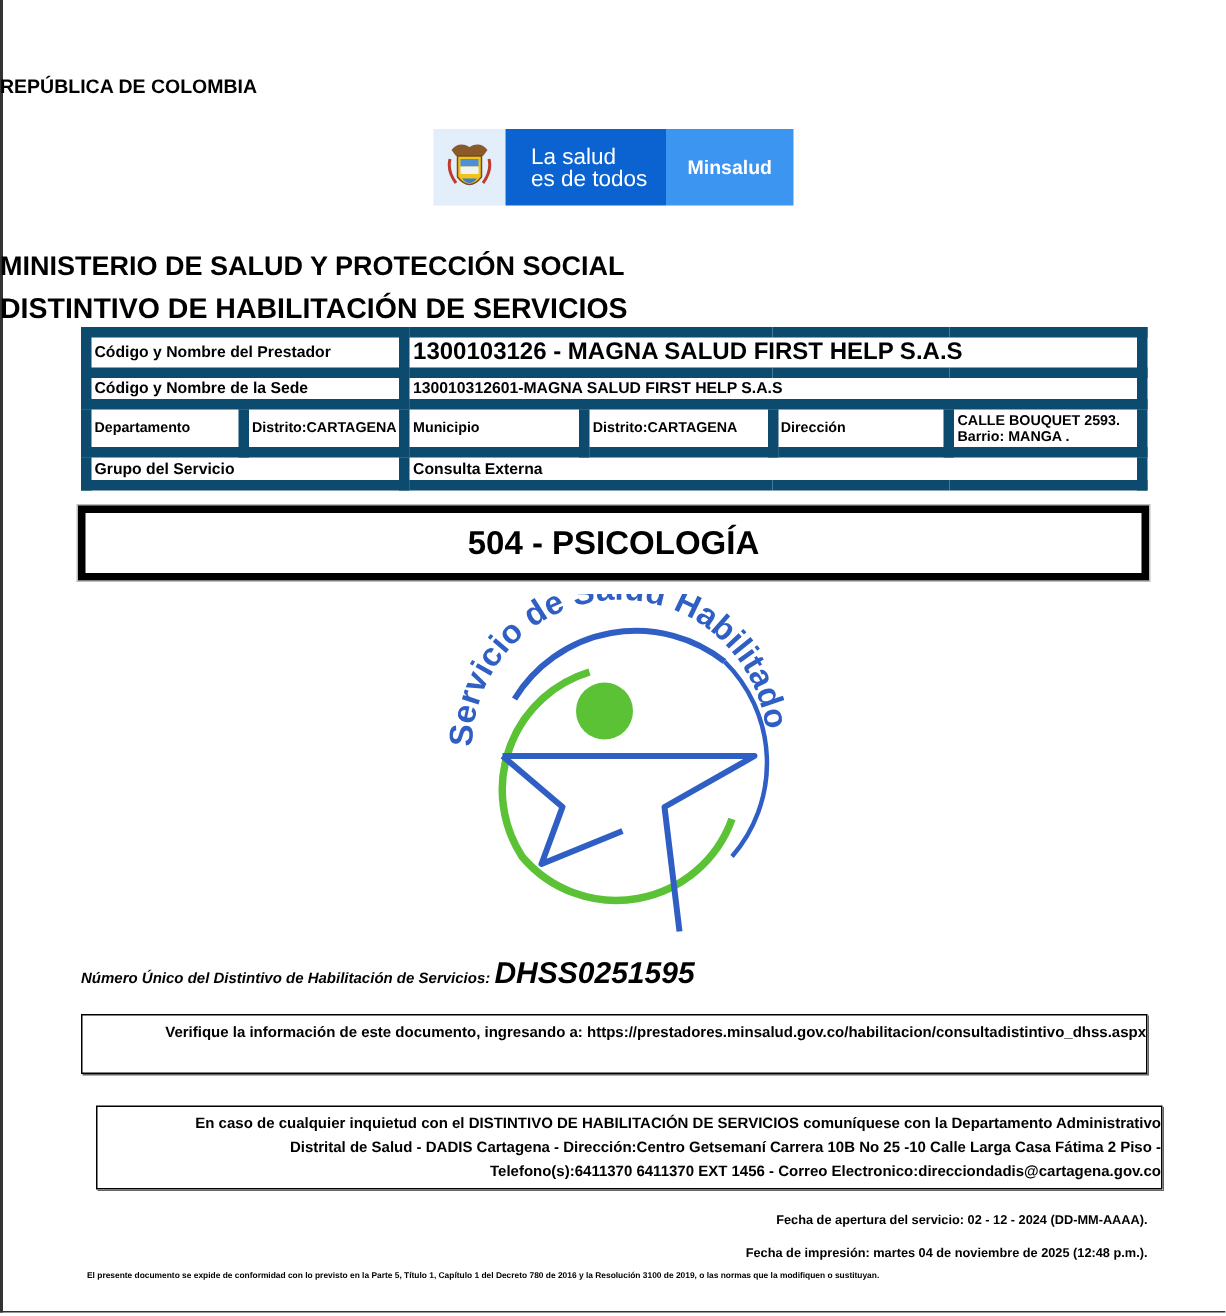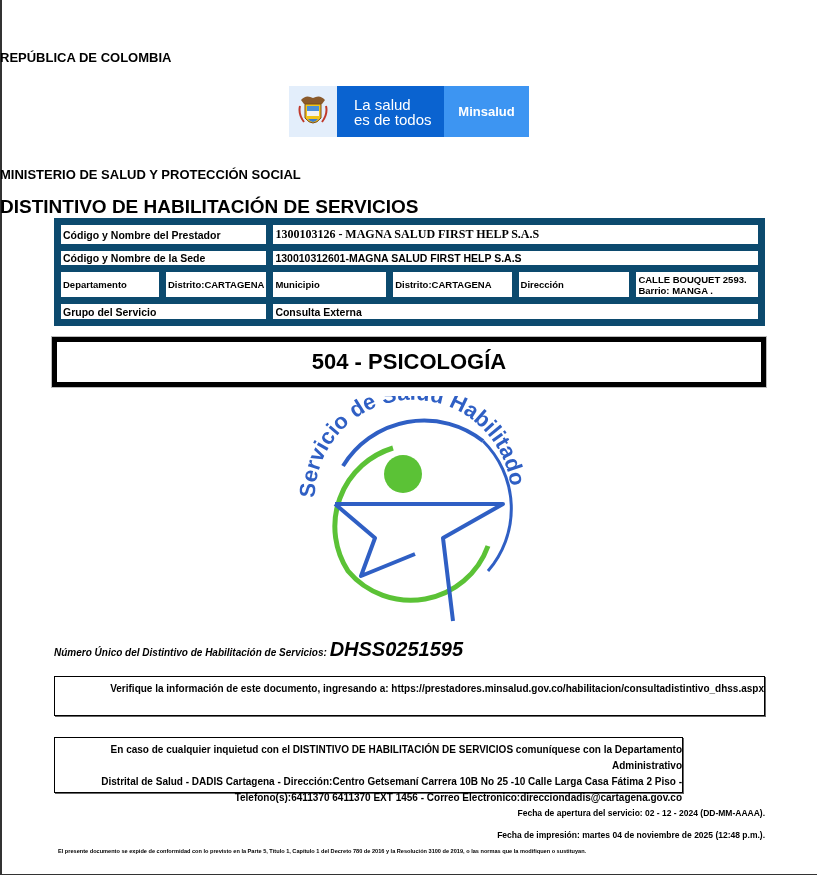--- a/index.html
+++ b/index.html
@@ -9,36 +9,36 @@
       border-left: 2px solid #333; border-bottom: 1px solid #333; box-sizing: border-box; }
     .abs { position: absolute; }
     .center-text { }
     .republica { left: 0; width: 817px; top: 50px; font-size: 13px; font-weight: bold; }
     .logo-banner { left: 289px; top: 86px; width: 240px; height: 51px; display: flex; }
     .logo-shield { width: 48px; height: 51px; background: #e3eefb; display: flex; align-items: center; justify-content: center; }
     .logo-mid { width: 107px; height: 51px; background: #0a63d0; color: #ffffff; font-size: 15px; line-height: 15px;
       display: flex; flex-direction: column; justify-content: center; padding-left: 17px; box-sizing: border-box; }
     .logo-right { flex: 1; background: #3d95f2; color: #fff; font-size: 13px; font-weight: bold;
       display: flex; align-items: center; justify-content: center; }
-    .ministerio { left: 0; width: 817px; top: 167px; font-size: 13px; font-weight: bold; }
+    .ministerio { left: 0; width: 817px; top: 167px; font-size: 18px; font-weight: bold; }
     .distintivo-title { left: 0; width: 817px; top: 196px; font-size: 19px; font-weight: bold; }
     table.info { position: absolute; left: 54px; top: 218px; width: 711px; border-collapse: collapse; }
     table.info td { border: 7px solid #0c4a6e; font-size: 9.5px; font-weight: bold; padding: 1px 2px; vertical-align: middle; }
-    .info .big { font-size: 12px; font-family: Liberation Serif, serif; }
+    .info .big { font-size: 16px; }
     .info .mid { font-size: 10.5px; }
     .heading-box { left: 52px; top: 337px; width: 714px; height: 50px; border: 5px solid #000; box-sizing: border-box;
       box-shadow: 0 0 0 1px #bbb; display: flex; align-items: center; justify-content: center; }
     .heading-box span { font-size: 22px; font-weight: bold; }
     .seal { left: 283px; top: 396px; width: 240px; height: 228px; }
     .numero { left: 54px; top: 638px; font-size: 10px; font-style: italic; font-weight: bold; }
     .numero .code { font-size: 20px; }
     .box { border: 1px solid #000; box-shadow: 1px 1px 0 #666; box-sizing: border-box; text-align: right;
       font-size: 10px; font-weight: bold; line-height: 16px; }
     .verify { left: 54px; top: 676px; width: 711px; height: 40px; padding-top: 4px; }
-    .contact { left: 54px; top: 737px; width: 629px; height: 56px; padding-top: 4px; }
+    .contact { left: 64px; top: 737px; width: 711px; height: 56px; padding-top: 4px; }
     .right-note { right: 52px; font-size: 8.5px; font-weight: bold; text-align: right; }
     .fecha-apertura { top: 808px; }
     .fecha-impresion { top: 830px; }
     .legal { left: 58px; top: 848px; font-size: 5.6px; font-weight: bold; white-space: nowrap; }
   </style>
 </head>
 <body>
 
 <div class="page-border"></div>
 

